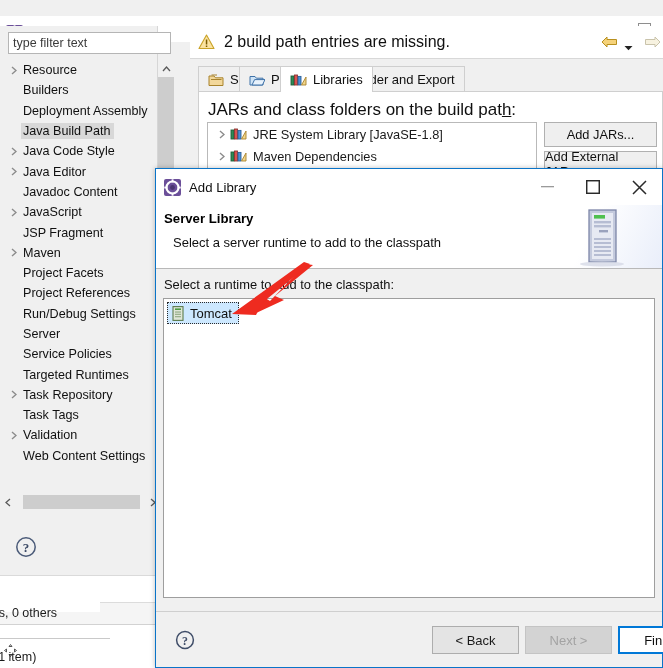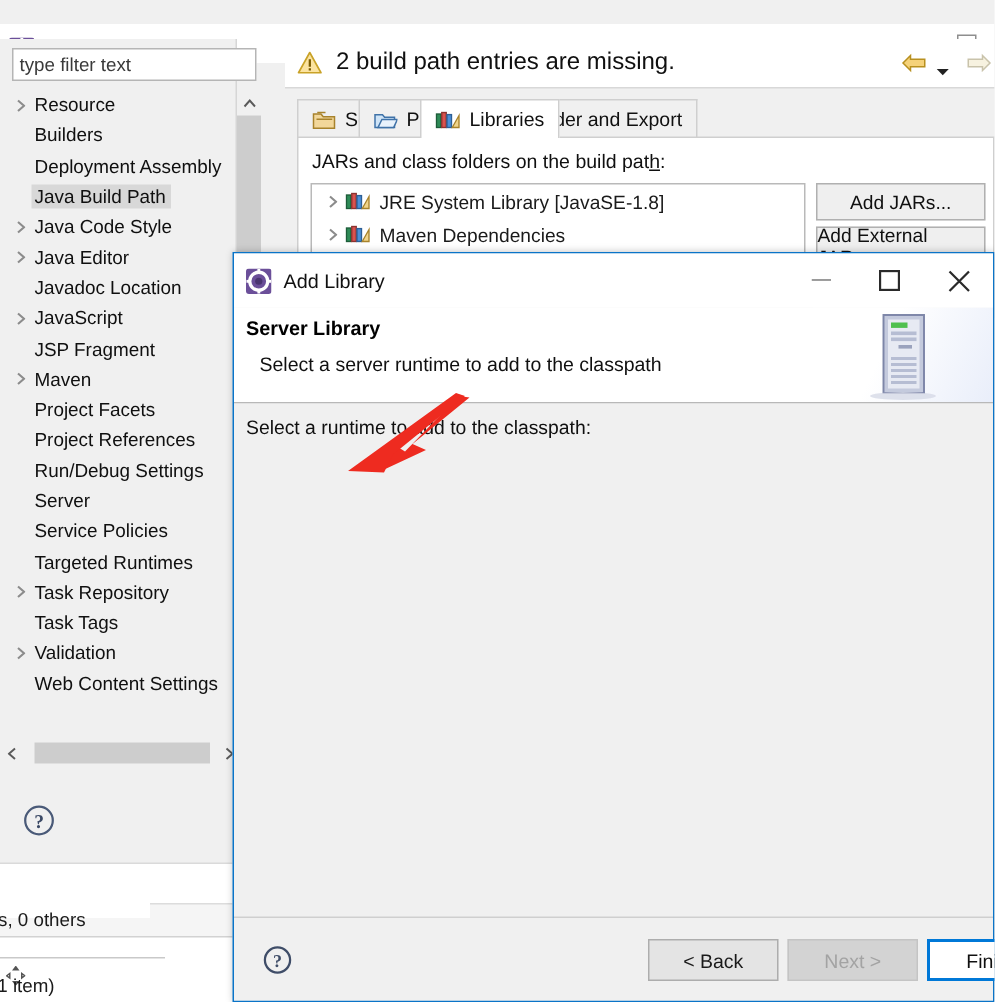--- a/index.html
+++ b/index.html
@@ -157,21 +157,21 @@
   .ptab.active{ background:#ffffff; border-color:#cfcfcf; z-index:3; }
   .ptab .ticon{ margin-right:6px; display:flex; }
   #tab-underline{
     position:absolute; left:8px; top:65px; width:465px; height:1px; background:#cfcfcf;
   }
 
   #tab-body{
     position:absolute; left:8px; top:66px; width:465px; height:120px;
     background:#ffffff; border-left:1px solid #cfcfcf; border-right:1px solid #cfcfcf;
   }
-  #jars-label{ position:absolute; left:9px; top:8px; font-size:13px; color:#101010;}
+  #jars-label{ position:absolute; left:9px; top:8px; font-size:17px; color:#101010;}
   #jars-label u{ text-decoration:underline; }
   #jars-list{
     position:absolute; left:8px; top:30px; width:330px; height:82px;
     border:1px solid #b9b9b9; background:#ffffff;
   }
   .jar-row{ height:22px; display:flex; align-items:center; padding-left:6px; font-size:12.8px;}
   .jar-row .twisty{ width:16px; display:flex; align-items:center; justify-content:center;}
   .jar-row .jicon{ margin-right:6px; display:flex;}
   .side-btn{
     position:absolute; left:345px; width:113px; height:25px;
@@ -317,21 +317,21 @@
         <div class="tree-item">
           <span class="twisty">
             <svg width="6" height="9" viewBox="0 0 6 9">
               <path d="M1 1 L5 4.5 L1 8" fill="none" stroke="#8c8c8c" stroke-width="1.4"></path>
             </svg>
           </span>
           <span class="tlabel">Java Editor</span>
         </div>
         <div class="tree-item">
           <span class="twisty"></span>
-          <span class="tlabel">Javadoc Location</span>
+          <span class="tlabel">Javadoc Content</span>
         </div>
         <div class="tree-item">
           <span class="twisty">
             <svg width="6" height="9" viewBox="0 0 6 9">
               <path d="M1 1 L5 4.5 L1 8" fill="none" stroke="#8c8c8c" stroke-width="1.4"></path>
             </svg>
           </span>
           <span class="tlabel">JavaScript</span>
         </div>
         <div class="tree-item">
@@ -612,20 +612,34 @@
         <ellipse cx="60" cy="59" rx="22" ry="2.6" fill="#d6d9e6" opacity=".8"></ellipse>
       </svg>
     </div>
     <div id="dlg-head-title">Server Library</div>
     <div id="dlg-head-desc">Select a server runtime to add to the classpath</div>
   </div>
   <div id="dlg-head-sep"></div>
 
   <div id="dlg-body">
     <div id="runtime-label">Select a runtime to add to the classpath:</div>
+    <div id="runtime-list">
+      <div id="runtime-item">
+        <span class="ricon">
+          <svg width="12" height="15" viewBox="0 0 12 15">
+            <rect x="1" y="0.6" width="10" height="13.8" fill="#dfe6d8" stroke="#5b7a4c" stroke-width="1.1"></rect>
+            <rect x="3" y="2.4" width="6" height="1.6" fill="#4c9b3f"></rect>
+            <rect x="3" y="5.4" width="6" height="1.3" fill="#9bb28e"></rect>
+            <rect x="3" y="7.7" width="6" height="1.3" fill="#9bb28e"></rect>
+            <rect x="3" y="10" width="6" height="1.3" fill="#9bb28e"></rect>
+          </svg>
+        </span>
+        <span class="rlabel">Tomcat</span>
+      </div>
+    </div>
   </div>
 
   <div id="dlg-footer">
     <div id="dlg-help">
       <svg width="22" height="22" viewBox="0 0 22 22">
         <circle cx="11" cy="11" r="8.4" fill="none" stroke="#3f4d68" stroke-width="1.5"></circle>
         <text x="11" y="15.6" font-family="Liberation Serif, serif" font-size="12" font-weight="bold" fill="#3f4d68" text-anchor="middle">?</text>
       </svg>
     </div>
     <div class="dbtn" id="btn-back">

